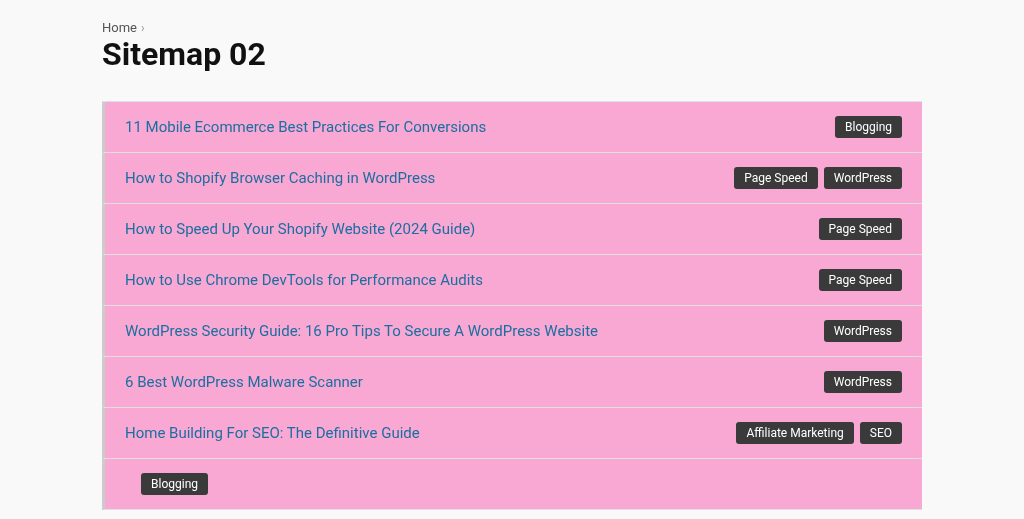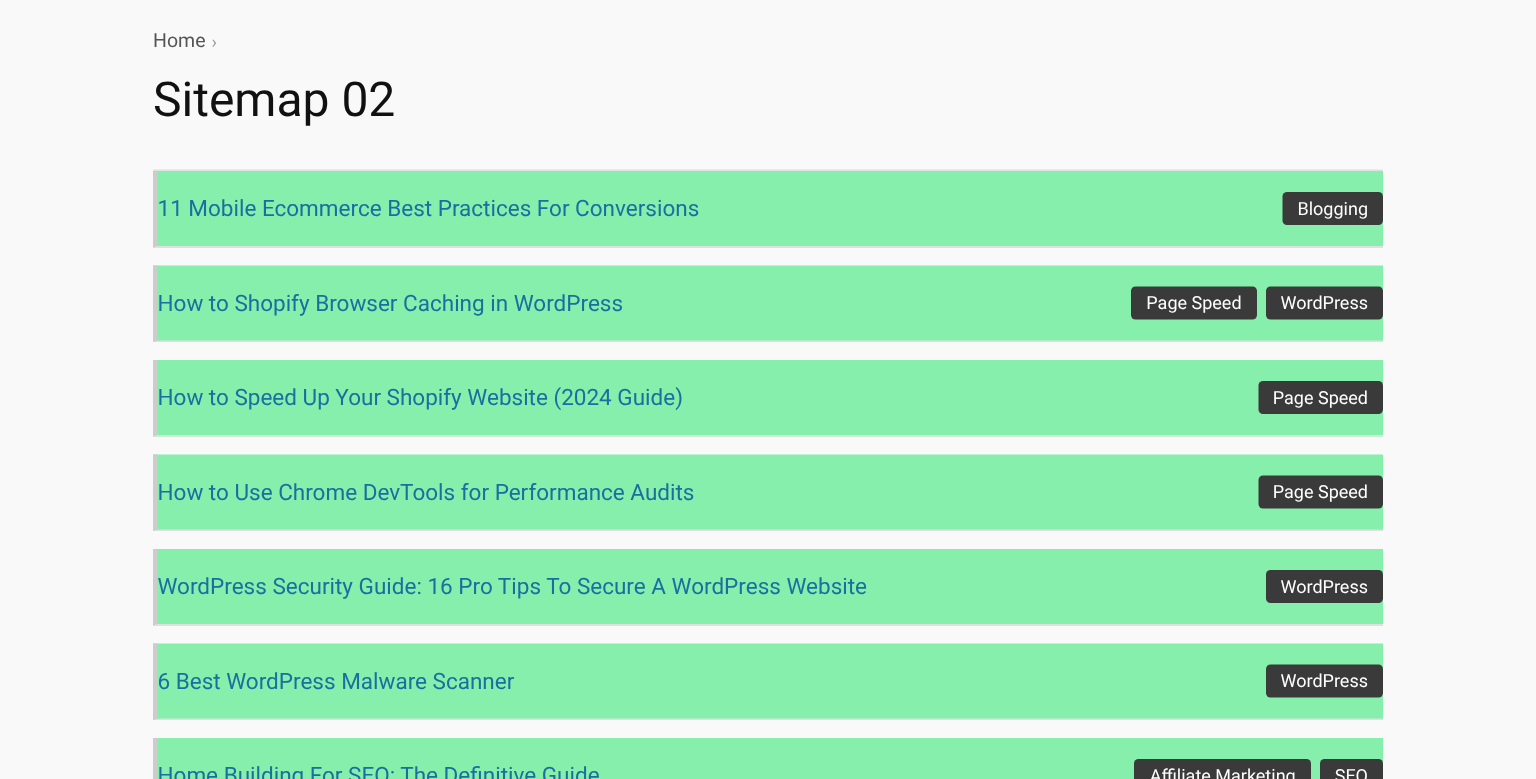--- a/index.html
+++ b/index.html
@@ -18,57 +18,56 @@
 
     .page-wrapper {
       max-width: 900px;
       margin: 0 auto;
       padding: 20px 40px 40px 40px;
     }
 
     .breadcrumb {
       font-size: 13px;
       color: #555;
-      margin-bottom: 12px;
       display: flex;
       align-items: center;
       gap: 4px;
     }
 
     .breadcrumb a {
       color: #555;
       text-decoration: none;
     }
 
     .breadcrumb-separator {
       font-size: 12px;
       color: #999;
     }
 
     .page-title {
       font-size: 32px;
-      font-weight: 400;
+      font-weight: 700;
       color: #111;
       margin-bottom: 28px;
     }
 
     .sitemap-list {
       list-style: none;
       border-top: 1px solid #e0e0e0;
     }
 
     .sitemap-item {
       display: flex;
       align-items: center;
       justify-content: space-between;
-      padding: 14px 0;
+      padding: 14px 20px;
       border-bottom: 1px solid #e0e0e0;
       border-left: 3px solid #ccc;
-      background: #86efac;
-      margin-bottom: 12px;
+      background: #f9a8d4;
+      margin-bottom: 0;
     }
 
     .sitemap-item-title {
       font-size: 15px;
       color: #1a6fa0;
       text-decoration: none;
       flex: 1;
       cursor: pointer;
     }
 

